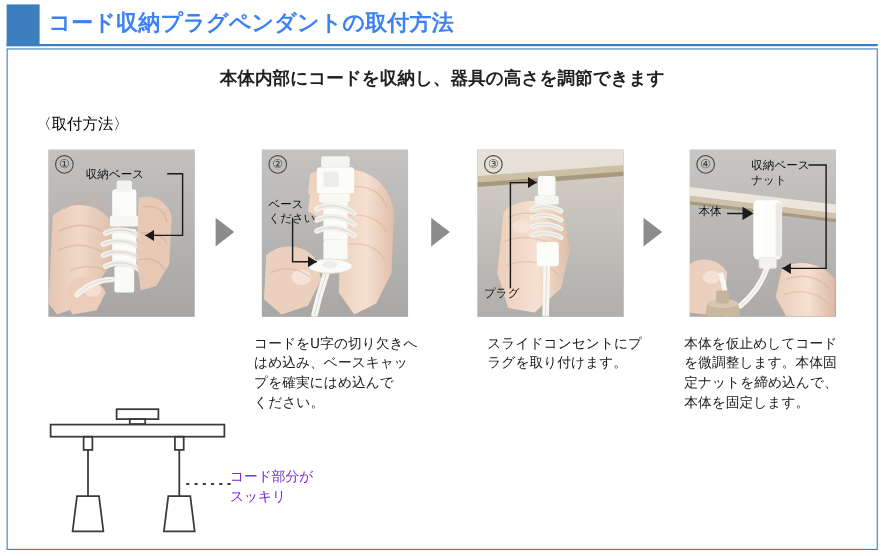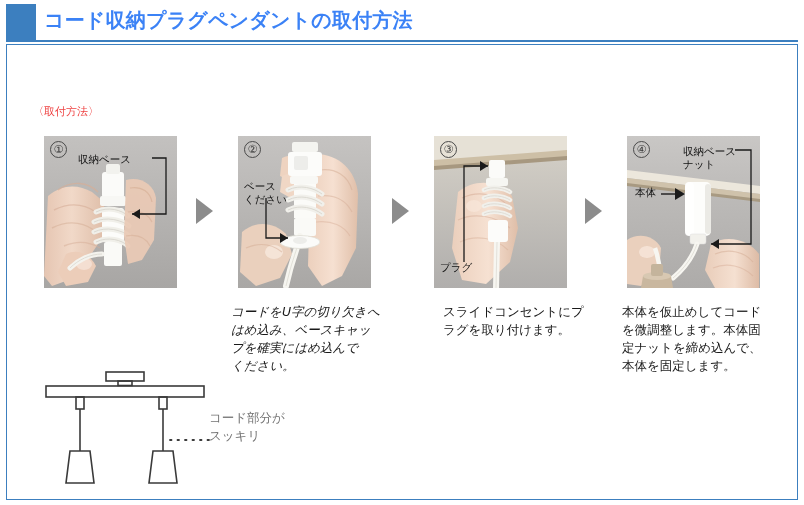--- a/index.html
+++ b/index.html
@@ -57,22 +57,22 @@
     font-size: 16px;
     font-weight: bold;
     color: #202020;
     white-space: nowrap;
   }
 
   
   .section-label {
     position: absolute;
     left: 33px; top: 104px;
-    font-size: 11px;
-    color: #ef4444;
+    font-size: 14px;
+    color: #000000;
     white-space: nowrap;
   }
 
   
   .steps {
     position: absolute;
     left: 0; top: 136px;
     width: 804px; height: 152px;
   }
   .photo {
@@ -129,51 +129,52 @@
   .caption {
     position: absolute;
     top: 303px;
     font-size: 12.5px;
     line-height: 1.45;
     color: #1a1a1a;
     width: 152px;
     white-space: pre-line;
   }
   .c1 { left: 33px; }
-  .c2 { left: 231px; font-style: italic; }
+  .c2 { left: 231px; }
   .c3 { left: 427px; margin-left: 16px; }
   .c4 { left: 622px; width: 150px; }
 
   
   .bottom-art {
     position: absolute;
     left: 24px; top: 368px;
     width: 290px; height: 125px;
   }
   .bottom-art svg { display: block; }
 
   .bottom-note {
     position: absolute;
-    left: 209px; top: 409px;
+    left: 209px; top: 424px;
     font-size: 12.5px;
     line-height: 1.4;
-    color: #737373;
+    color: #6d28d9;
     white-space: pre-line;
   }
 </style>
 </head>
 <body>
 
 <div id="page">
 
   <div class="page-frame"></div>
   <div class="header-band"></div>
   <div class="header-accent"></div>
   <div class="header-title">コード収納プラグペンダントの取付方法</div>
 
+  <div class="subtitle">本体内部にコードを収納し、器具の高さを調節できます</div>
 
   <div class="section-label">〈取付方法〉</div>
 
   <div class="steps">
 
     <div class="photo p1">
       <svg viewBox="0 0 133 152" xmlns="http://www.w3.org/2000/svg">
         <defs>
           <linearGradient id="bg1" x1="0" y1="0" x2="0" y2="1">
             <stop offset="0%" stop-color="#c3c1bf"></stop>

